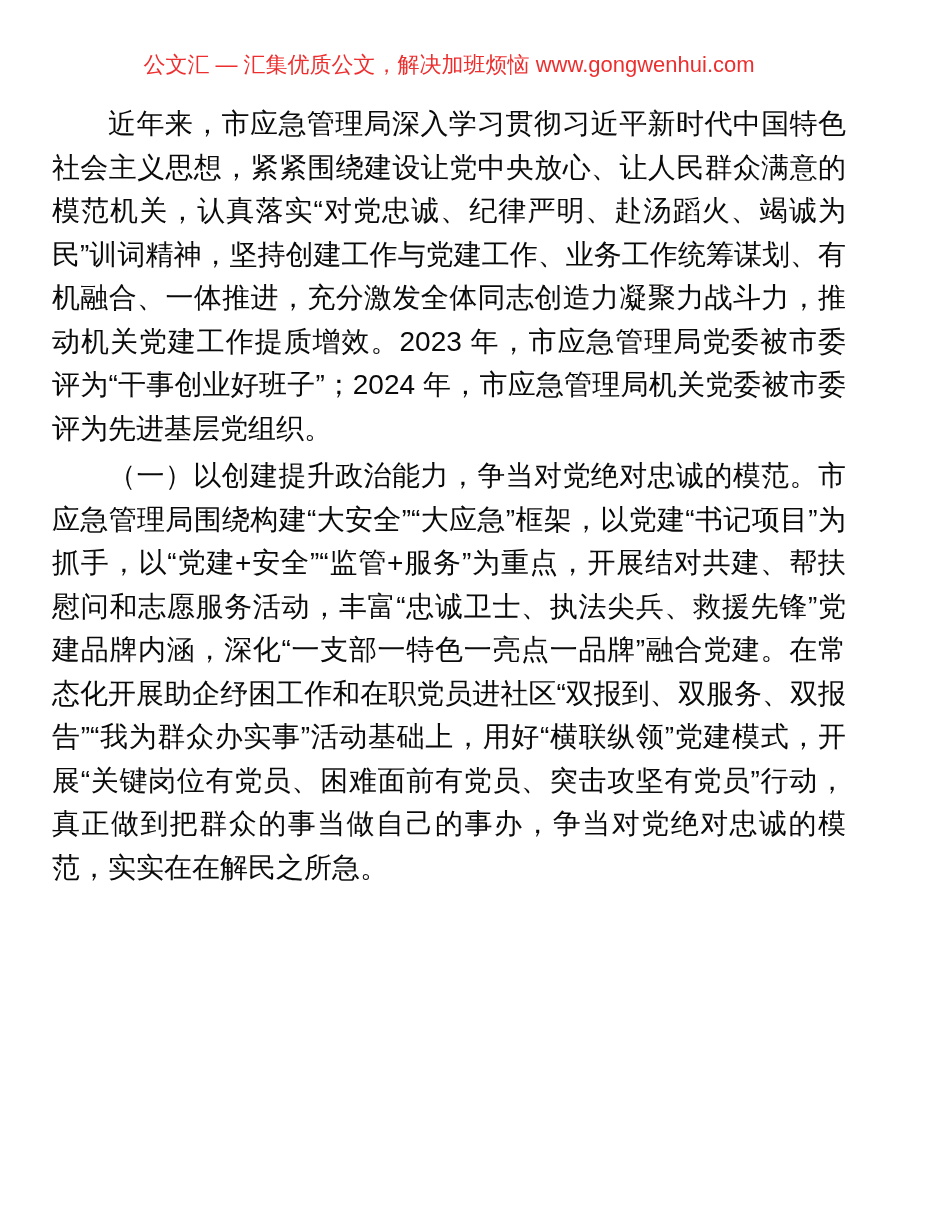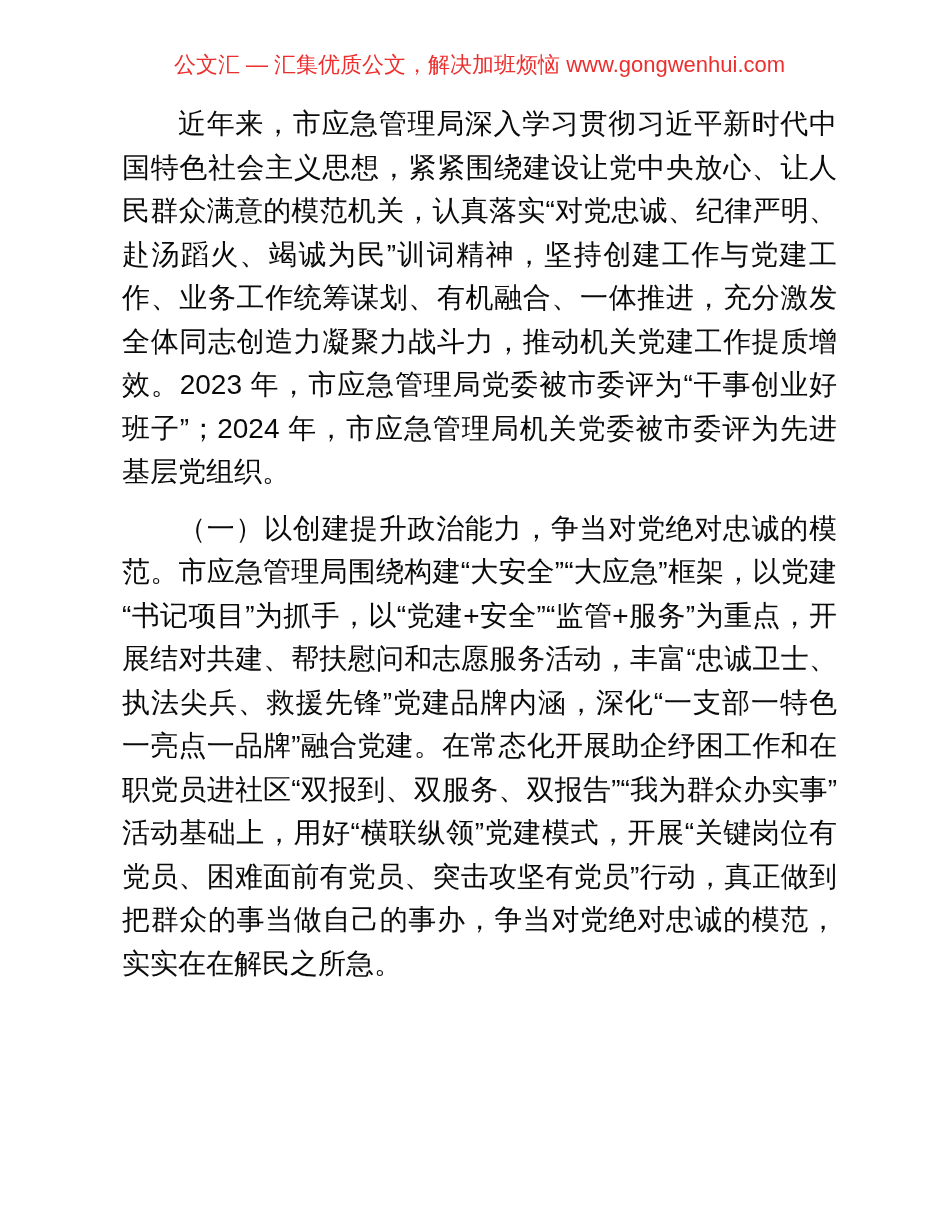--- a/index.html
+++ b/index.html
@@ -11,42 +11,42 @@
     width: 950px;
     height: 1230px;
     overflow: hidden;
     font-family: "Liberation Sans", "DejaVu Sans", sans-serif;
     color: #000000;
   }
   .doc {
     box-sizing: border-box;
     width: 950px;
     height: 904px;
-    padding: 50px 100px 0 109px;
+    padding: 50px 100px 0 48px;
   }
   .watermark {
     text-align: center;
     font-size: 22px;
     line-height: 30px;
     color: #ed2e2e;
     white-space: nowrap;
   }
   .title {
     margin: 28px 0 0 0;
     font-size: 36px;
     font-weight: bold;
     line-height: 45px;
     text-align: center;
     color: #000000;
   }
   .content {
     margin-top: 22px;
   }
   .content p {
-    margin: 13px;
+    margin: 4px;
     font-size: 28px;
     line-height: 43.5px;
     text-align: justify;
     text-justify: inter-ideograph;
     color: #0a0a0a;
   }
   .content p.body {
     text-indent: 2em;
   }
   .content p.heading {

